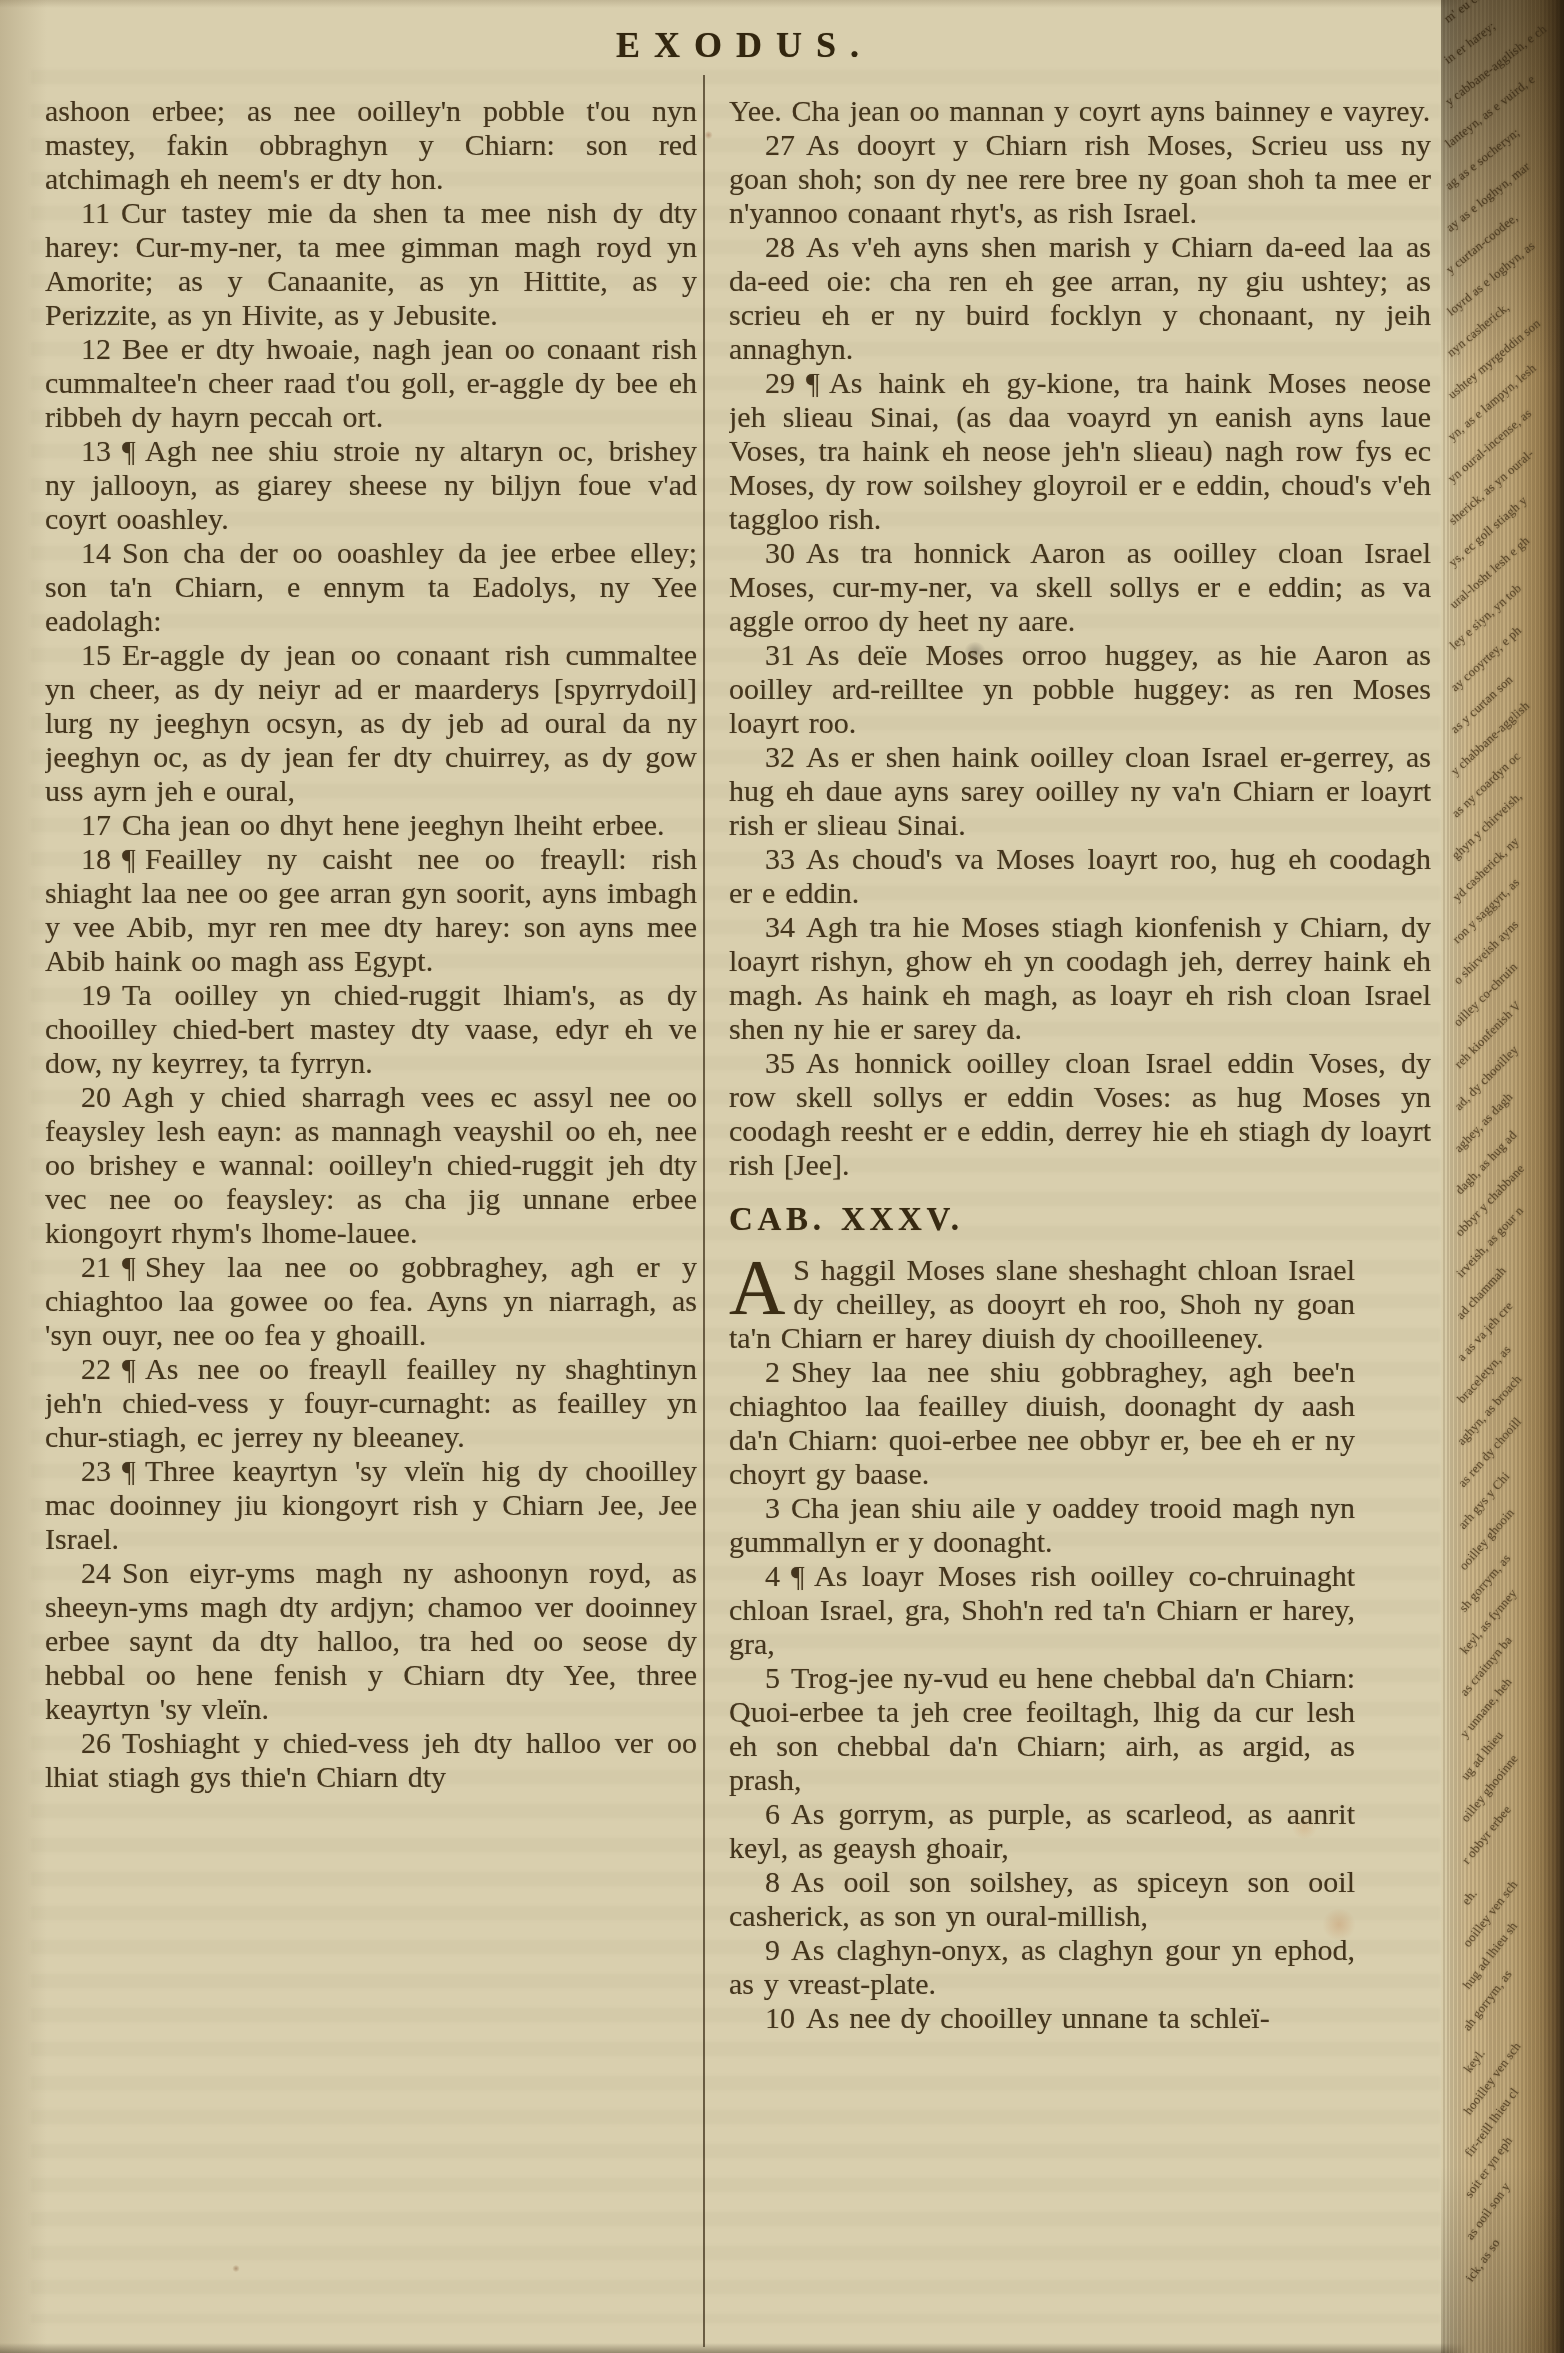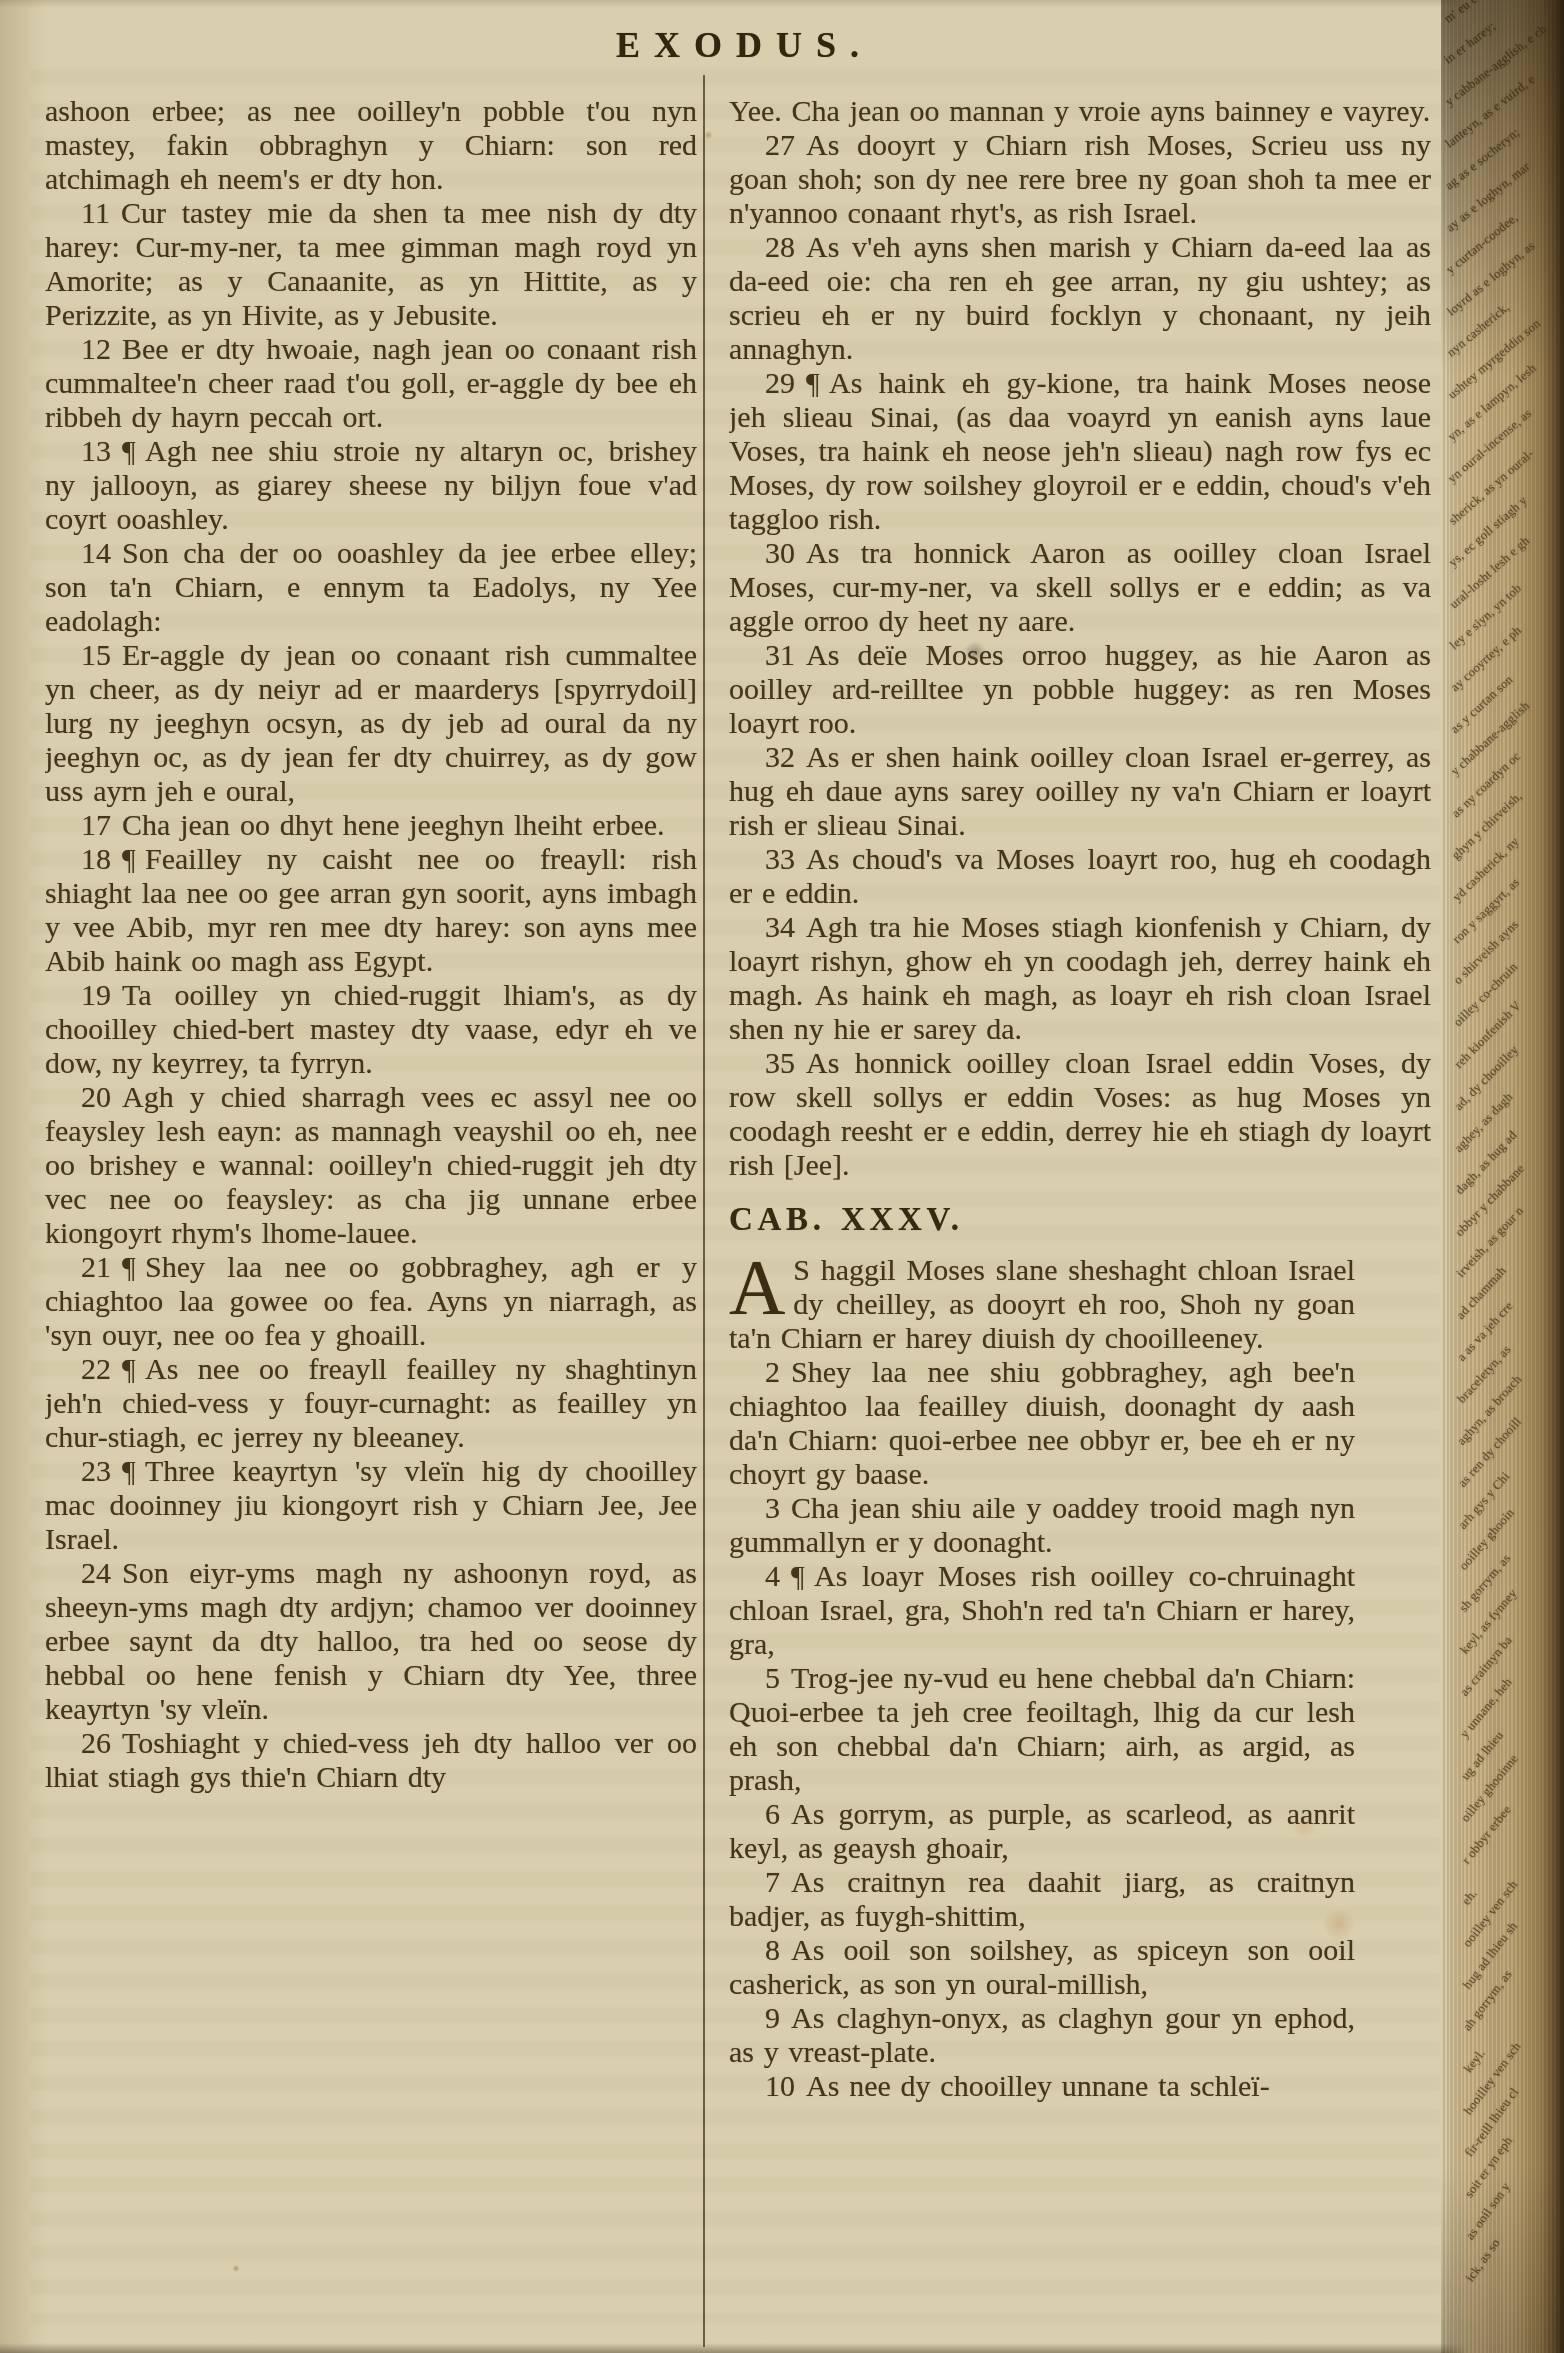--- a/index.html
+++ b/index.html
@@ -131,40 +131,39 @@
       <p class="verse"><span class="vnum">19</span>Ta ooilley yn chied-ruggit lhiam's, as dy chooilley chied-bert mastey dty vaase, edyr eh ve dow, ny keyrrey, ta fyrryn.</p>
       <p class="verse"><span class="vnum">20</span>Agh y chied sharragh vees ec assyl nee oo feaysley lesh eayn: as mannagh veayshil oo eh, nee oo brishey e wannal: ooilley'n chied-ruggit jeh dty vec nee oo feaysley: as cha jig unnane erbee kiongoyrt rhym's lhome-lauee.</p>
       <p class="verse"><span class="vnum">21</span><span class="pilcrow">¶</span>Shey laa nee oo gobbraghey, agh er y chiaghtoo laa gowee oo fea. Ayns yn niarragh, as 'syn ouyr, nee oo fea y ghoaill.</p>
       <p class="verse"><span class="vnum">22</span><span class="pilcrow">¶</span>As nee oo freayll feailley ny shaghtinyn jeh'n chied-vess y fouyr-curnaght: as feailley yn chur-stiagh, ec jerrey ny bleeaney.</p>
       <p class="verse"><span class="vnum">23</span><span class="pilcrow">¶</span>Three keayrtyn 'sy vleïn hig dy chooilley mac dooinney jiu kiongoyrt rish y Chiarn Jee, Jee Israel.</p>
       <p class="verse"><span class="vnum">24</span>Son eiyr-yms magh ny ashoonyn royd, as sheeyn-yms magh dty ardjyn; chamoo ver dooinney erbee saynt da dty halloo, tra hed oo seose dy hebbal oo hene fenish y Chiarn dty Yee, three keayrtyn 'sy vleïn.</p>
       <p class="verse"><span class="vnum">26</span>Toshiaght y chied-vess jeh dty halloo ver oo lhiat stiagh gys thie'n Chiarn dty</p>
     </div>
   <div id="col-right" class="col">
     <div id="right-top">
-        <p class="verse no-indent">Yee. Cha jean oo mannan y vroie ayns bainney e vayrey.</p>
+        <p class="verse no-indent">Yee. Cha jean oo mannan y coyrt ayns bainney e vayrey.</p>
         <p class="verse"><span class="vnum">27</span>As dooyrt y Chiarn rish Moses, Scrieu uss ny goan shoh; son dy nee rere bree ny goan shoh ta mee er n'yannoo conaant rhyt's, as rish Israel.</p>
         <p class="verse"><span class="vnum">28</span>As v'eh ayns shen marish y Chiarn da-eed laa as da-eed oie: cha ren eh gee arran, ny giu ushtey; as scrieu eh er ny buird focklyn y chonaant, ny jeih annaghyn.</p>
         <p class="verse"><span class="vnum">29</span><span class="pilcrow">¶</span>As haink eh gy-kione, tra haink Moses neose jeh slieau Sinai, (as daa voayrd yn eanish ayns laue Voses, tra haink eh neose jeh'n slieau) nagh row fys ec Moses, dy row soilshey gloyroil er e eddin, choud's v'eh taggloo rish.</p>
         <p class="verse"><span class="vnum">30</span>As tra honnick Aaron as ooilley cloan Israel Moses, cur-my-ner, va skell sollys er e eddin; as va aggle orroo dy heet ny aare.</p>
         <p class="verse"><span class="vnum">31</span>As deïe Moses orroo huggey, as hie Aaron as ooilley ard-reilltee yn pobble huggey: as ren Moses loayrt roo.</p>
         <p class="verse"><span class="vnum">32</span>As er shen haink ooilley cloan Israel er-gerrey, as hug eh daue ayns sarey ooilley ny va'n Chiarn er loayrt rish er slieau Sinai.</p>
         <p class="verse"><span class="vnum">33</span>As choud's va Moses loayrt roo, hug eh coodagh er e eddin.</p>
         <p class="verse"><span class="vnum">34</span>Agh tra hie Moses stiagh kionfenish y Chiarn, dy loayrt rishyn, ghow eh yn coodagh jeh, derrey haink eh magh. As haink eh magh, as loayr eh rish cloan Israel shen ny hie er sarey da.</p>
         <p class="verse"><span class="vnum">35</span>As honnick ooilley cloan Israel eddin Voses, dy row skell sollys er eddin Voses: as hug Moses yn coodagh reesht er e eddin, derrey hie eh stiagh dy loayrt rish [Jee].</p>
       </div>
     <div id="chapter-heading">CAB. XXXV.</div>
     <div id="right-bottom" class="narrow">
         <p class="verse no-indent"><span class="dropcap">A</span>S haggil Moses slane sheshaght chloan Israel dy cheilley, as dooyrt eh roo, Shoh ny goan ta'n Chiarn er harey diuish dy chooilleeney.</p>
         <p class="verse"><span class="vnum">2</span>Shey laa nee shiu gobbraghey, agh bee'n chiaghtoo laa feailley diuish, doonaght dy aash da'n Chiarn: quoi-erbee nee obbyr er, bee eh er ny choyrt gy baase.</p>
         <p class="verse"><span class="vnum">3</span>Cha jean shiu aile y oaddey trooid magh nyn gummallyn er y doonaght.</p>
         <p class="verse"><span class="vnum">4</span><span class="pilcrow">¶</span>As loayr Moses rish ooilley co-chruinaght chloan Israel, gra, Shoh'n red ta'n Chiarn er harey, gra,</p>
         <p class="verse"><span class="vnum">5</span>Trog-jee ny-vud eu hene chebbal da'n Chiarn: Quoi-erbee ta jeh cree feoiltagh, lhig da cur lesh eh son chebbal da'n Chiarn; airh, as argid, as prash,</p>
         <p class="verse"><span class="vnum">6</span>As gorrym, as purple, as scarleod, as aanrit keyl, as geaysh ghoair,</p>
-        <p class="verse"><span class="vnum">7</span>As craitnyn rea daahit jiarg, as craitnyn badjer, as fuygh-shittim,</p>
         <p class="verse"><span class="vnum">8</span>As ooil son soilshey, as spiceyn son ooil casherick, as son yn oural-millish,</p>
         <p class="verse"><span class="vnum">9</span>As claghyn-onyx, as claghyn gour yn ephod, as y vreast-plate.</p>
         <p class="verse"><span class="vnum">10</span>As nee dy chooilley unnane ta schleï-</p>
       </div>
   </div>
 </div>
 
 <div id="page-edge">
     <div class="edge-frag" style="top: 12.5px; left: 4.7px; transform: rotate(-37deg);">m' eu chee, ay</div>
     <div class="edge-frag" style="top: 54px; left: 5.1px; transform: rotate(-37.33deg);">in er harey;</div>

